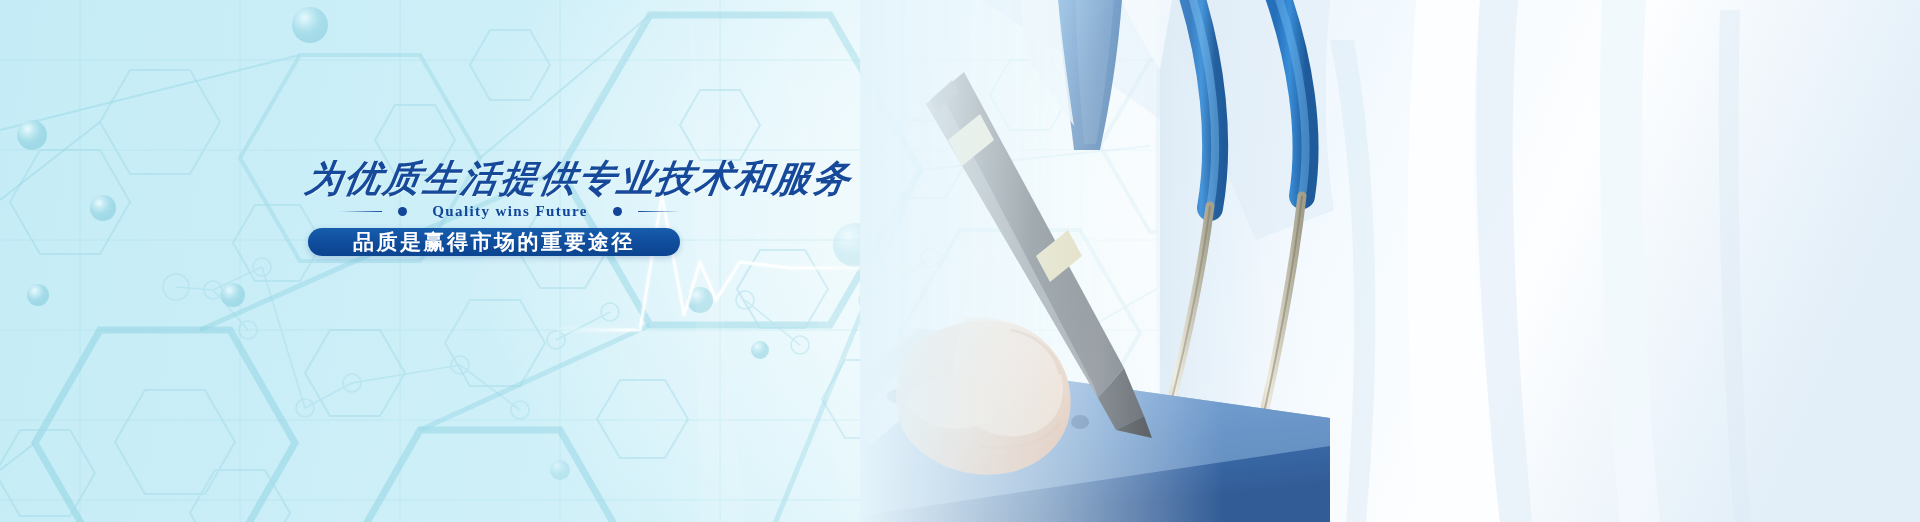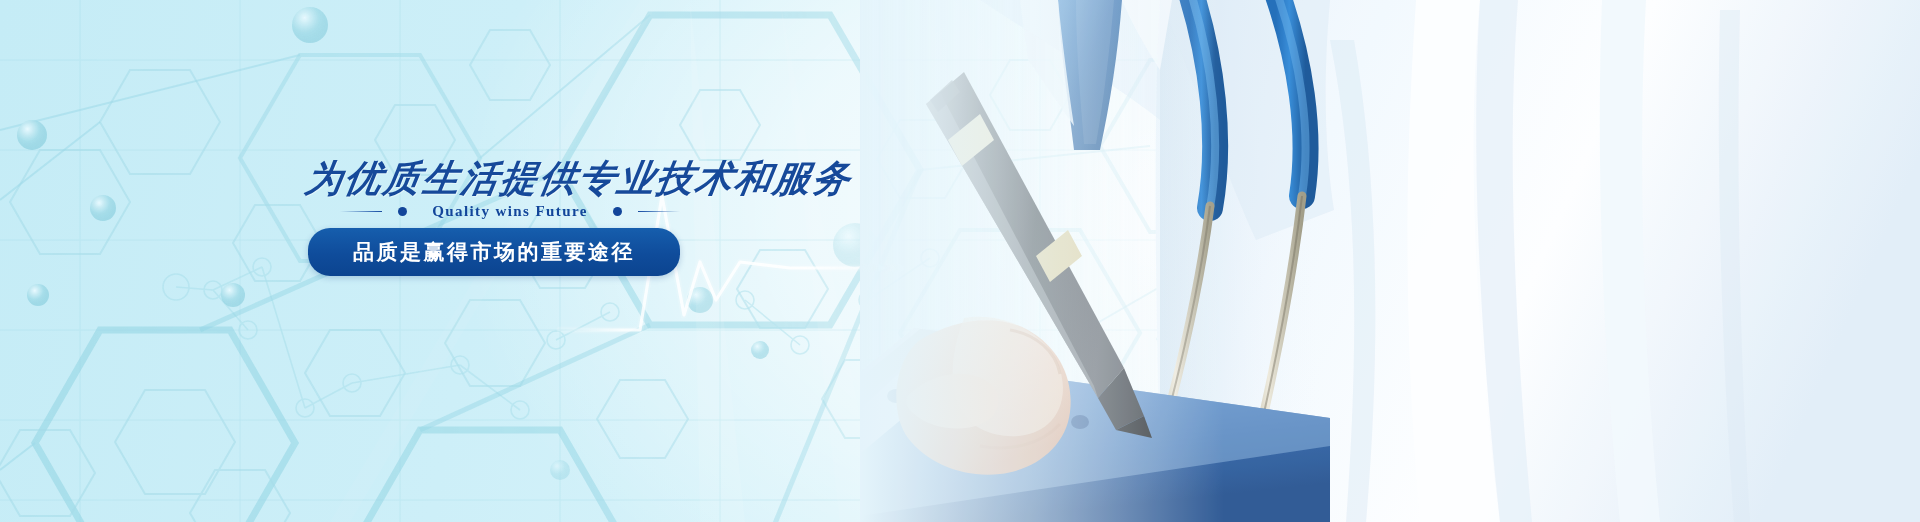--- a/index.html
+++ b/index.html
@@ -53,21 +53,21 @@
     font-family:"Liberation Serif","DejaVu Serif",serif;
     font-weight:bold;
     font-size:15px;letter-spacing:1.4px;
     color:#12459a;
     padding:0 9px;
     white-space:nowrap;
   }
 
   #cta{
     position:absolute;left:308px;top:227px;
-    width:372px;height:48px;
+    width:372px;height:28px;
     border-radius:22px;
     background:linear-gradient(180deg,#165ead 0%,#0f4c9b 55%,#0b4490 100%);
     box-shadow:0 2px 6px rgba(11,60,130,.22);
     display:flex;align-items:center;justify-content:center;
   }
   #cta-label{
     color:#ffffff;font-size:21px;font-weight:bold;
     letter-spacing:2.5px;white-space:nowrap;
   }
   

